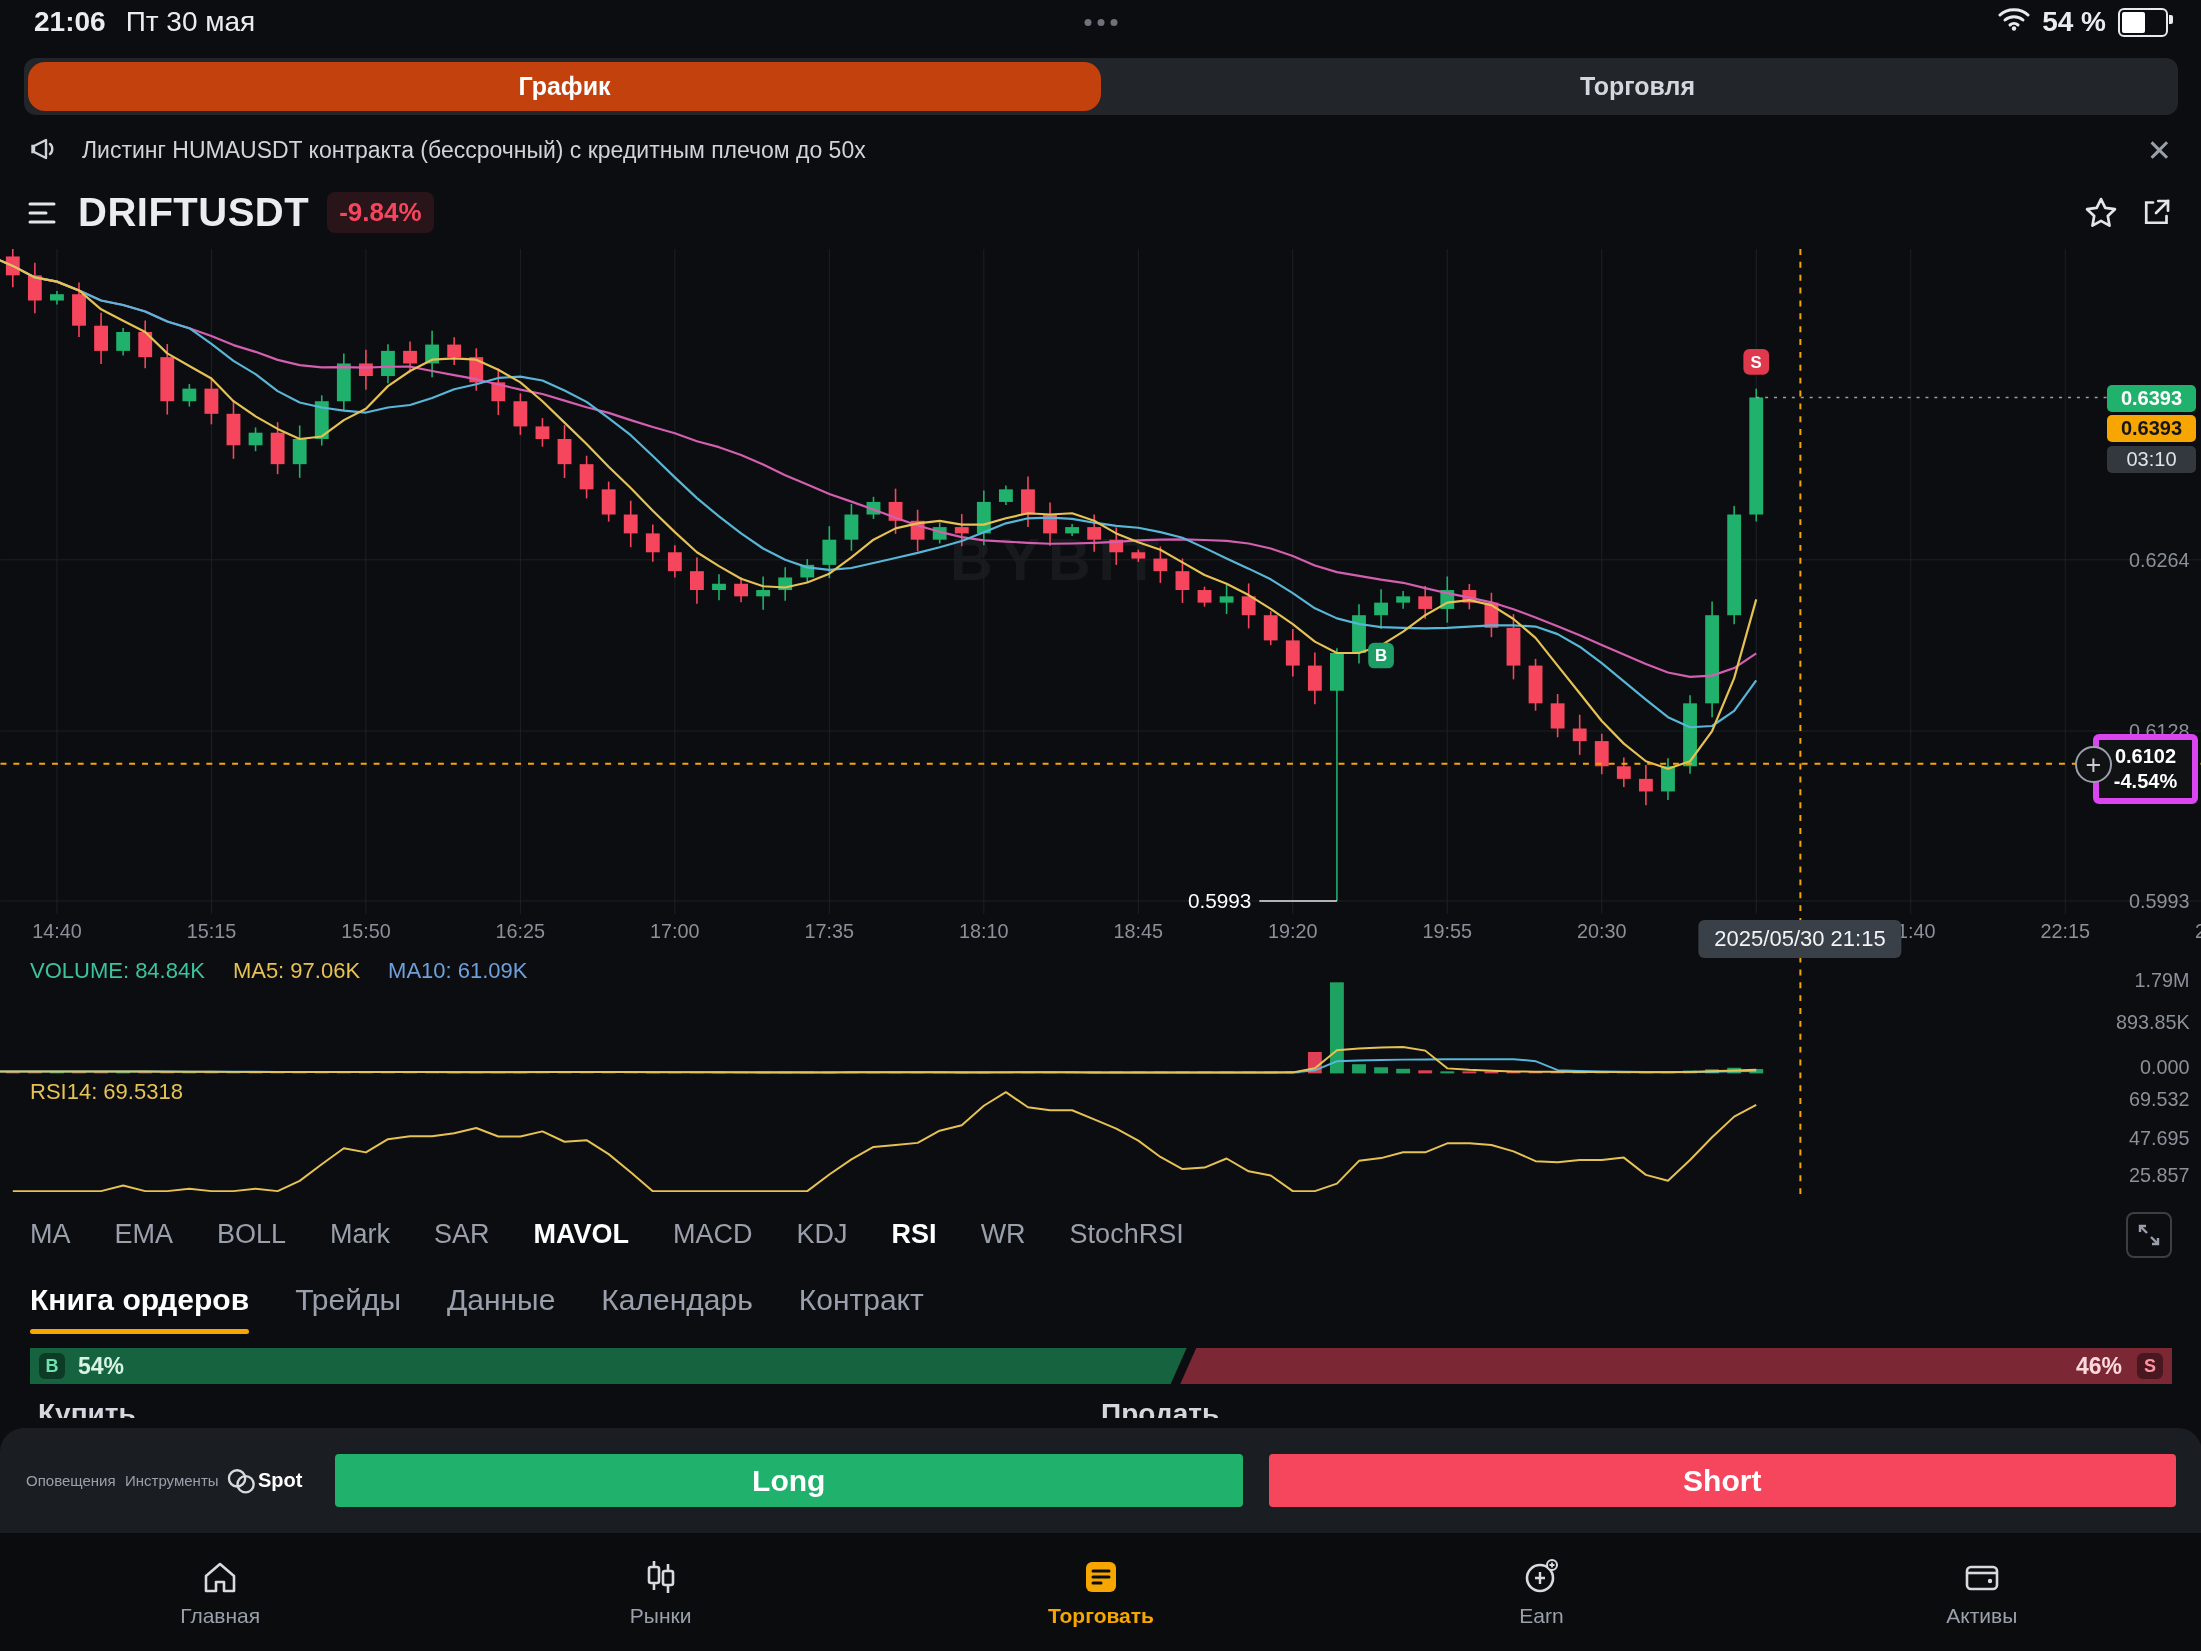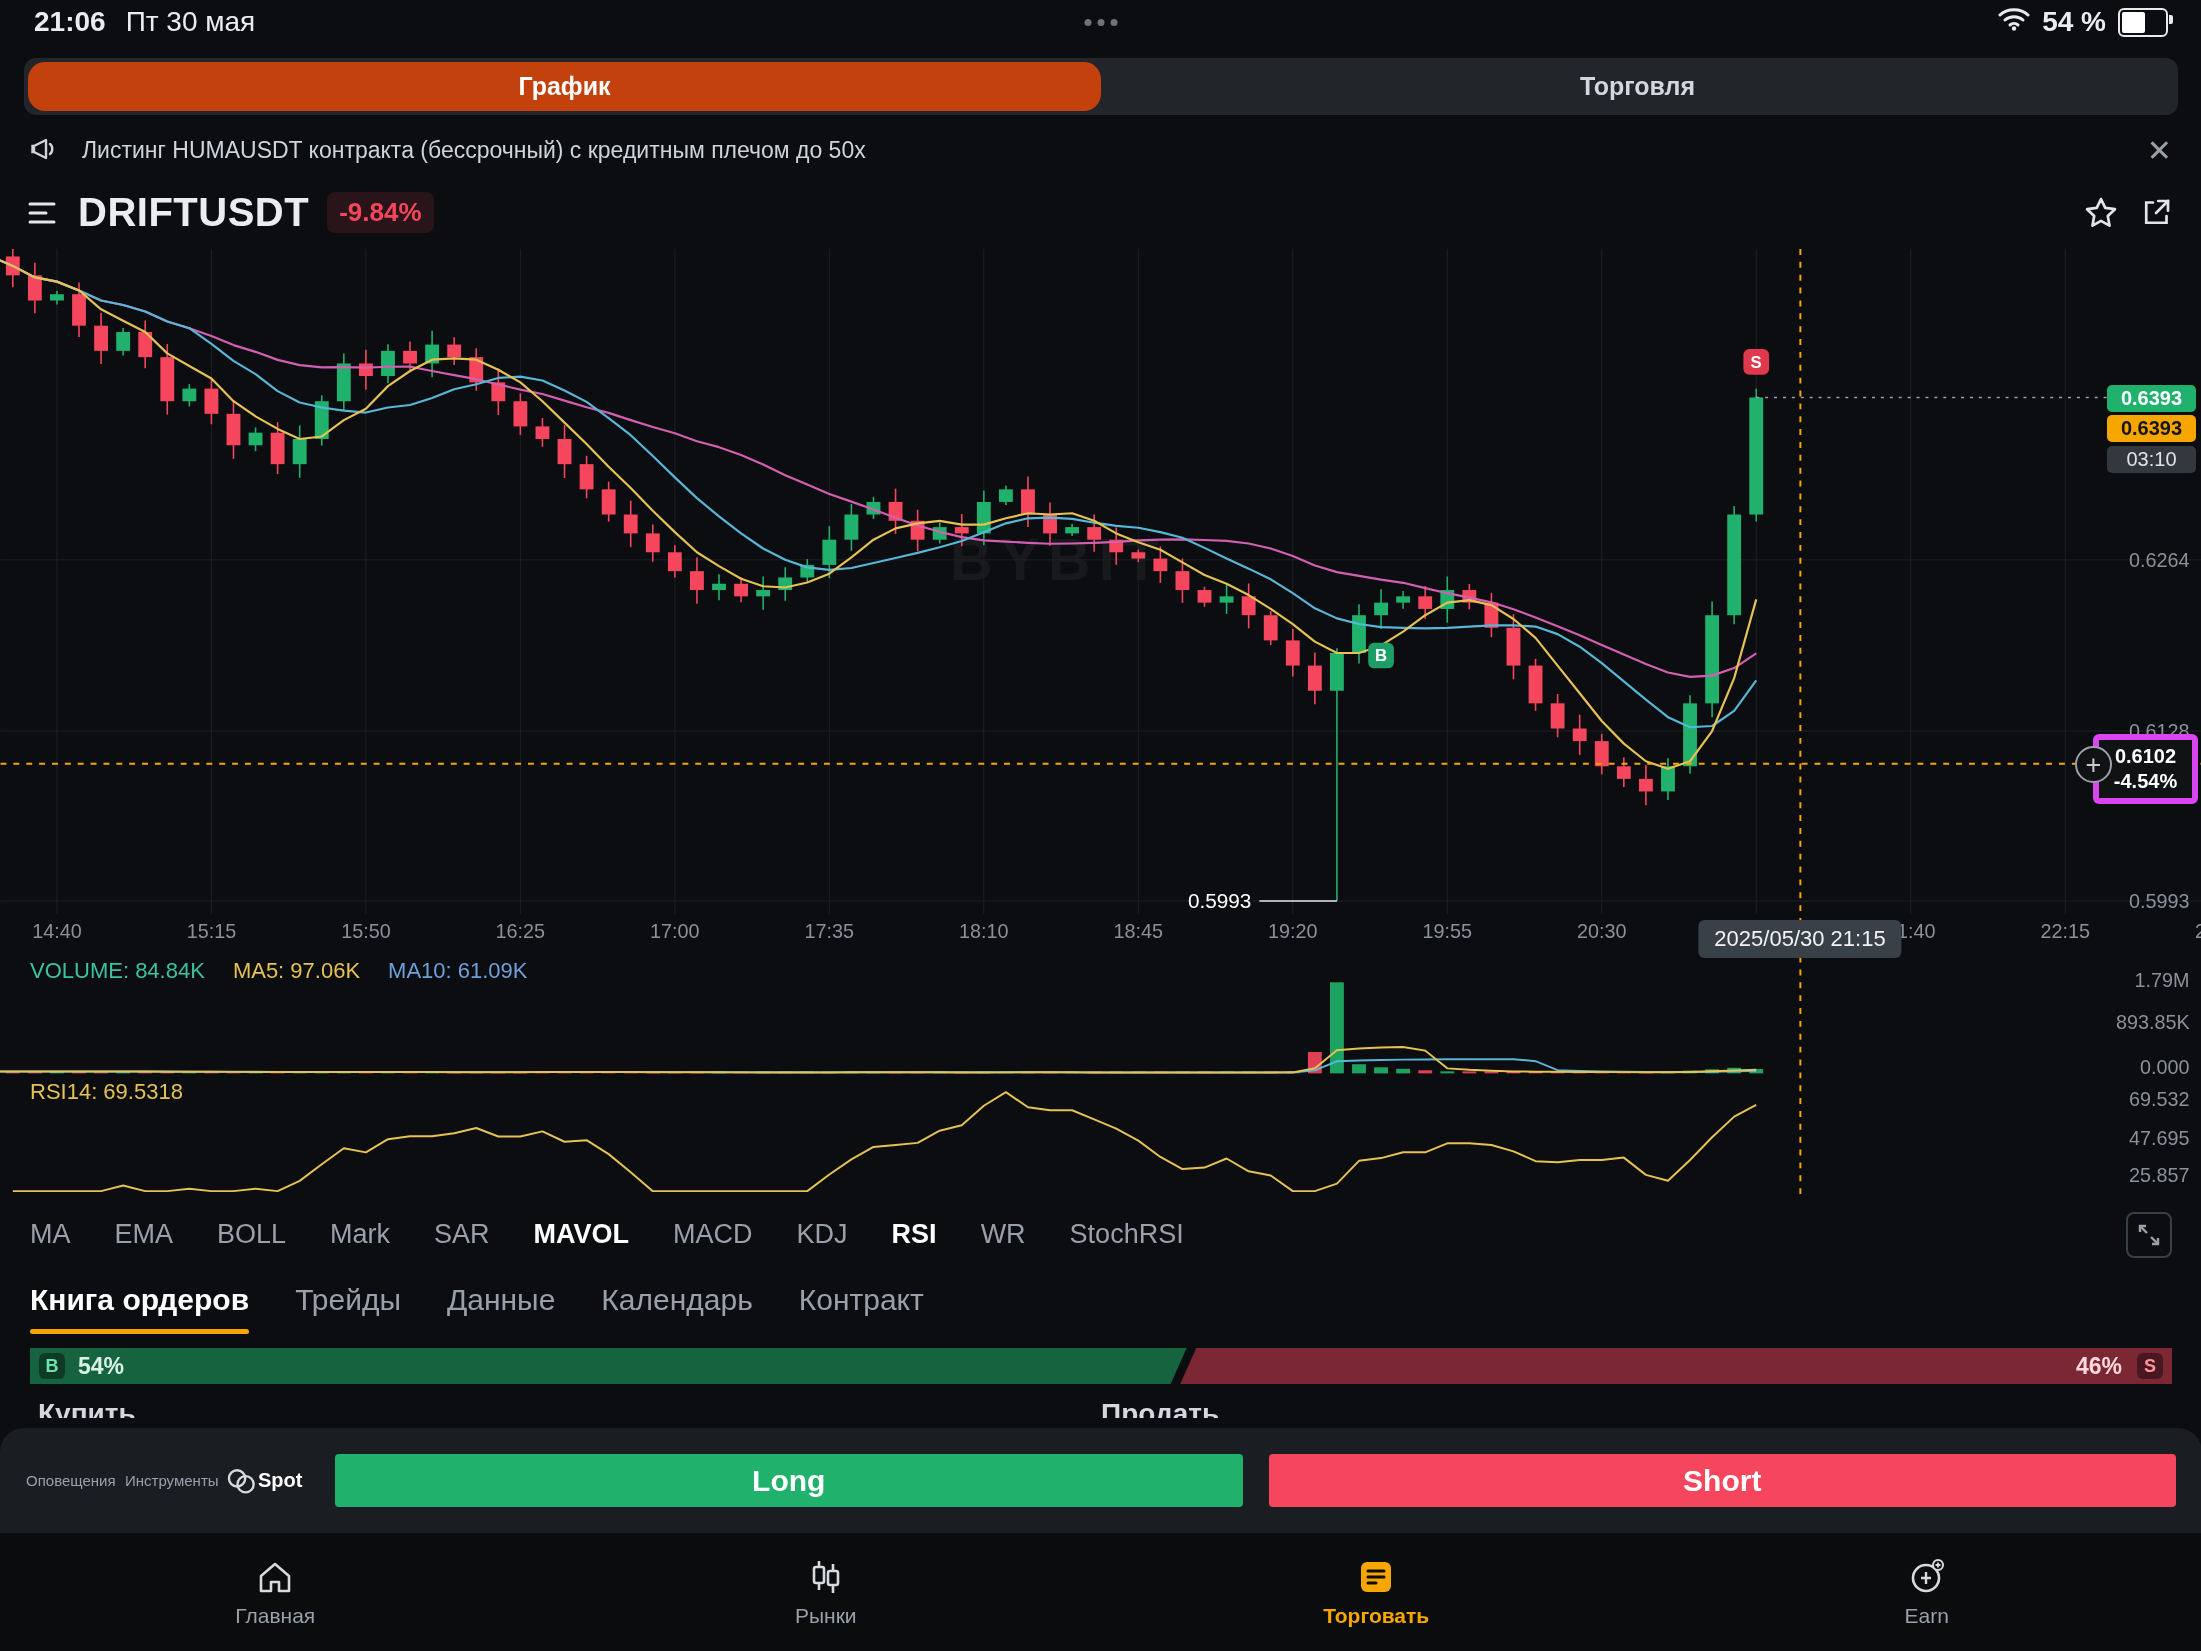--- a/index.html
+++ b/index.html
@@ -577,16 +577,24 @@
     </div>
     <div class="item">
       <svg width="42" height="40" viewBox="0 0 42 40">
           <circle cx="20" cy="21" r="13" fill="none" stroke="#d7dade" stroke-width="2.6"></circle>
           <path d="M15 21 H25 M20 15 V27" stroke="#d7dade" stroke-width="2.4"></path>
           <circle cx="32" cy="8" r="5" fill="#0a0c0e" stroke="#d7dade" stroke-width="2"></circle>
           <path d="M32 5.5 V10.5 M29.5 8 H34.5" stroke="#d7dade" stroke-width="1.8"></path>
         </svg>
       <span class="lbl">Earn</span>
     </div>
+    <div class="item">
+      <svg width="42" height="40" viewBox="0 0 42 40">
+          <rect x="6" y="10" width="30" height="22" rx="4" fill="none" stroke="#d7dade" stroke-width="2.6"></rect>
+          <path d="M6 16 H36" stroke="#d7dade" stroke-width="2.6"></path>
+          <circle cx="29" cy="24" r="2.2" fill="#d7dade"></circle>
+        </svg>
+      <span class="lbl">Активы</span>
+    </div>
   </div>
 
 </div>
 
 
 </body></html>

